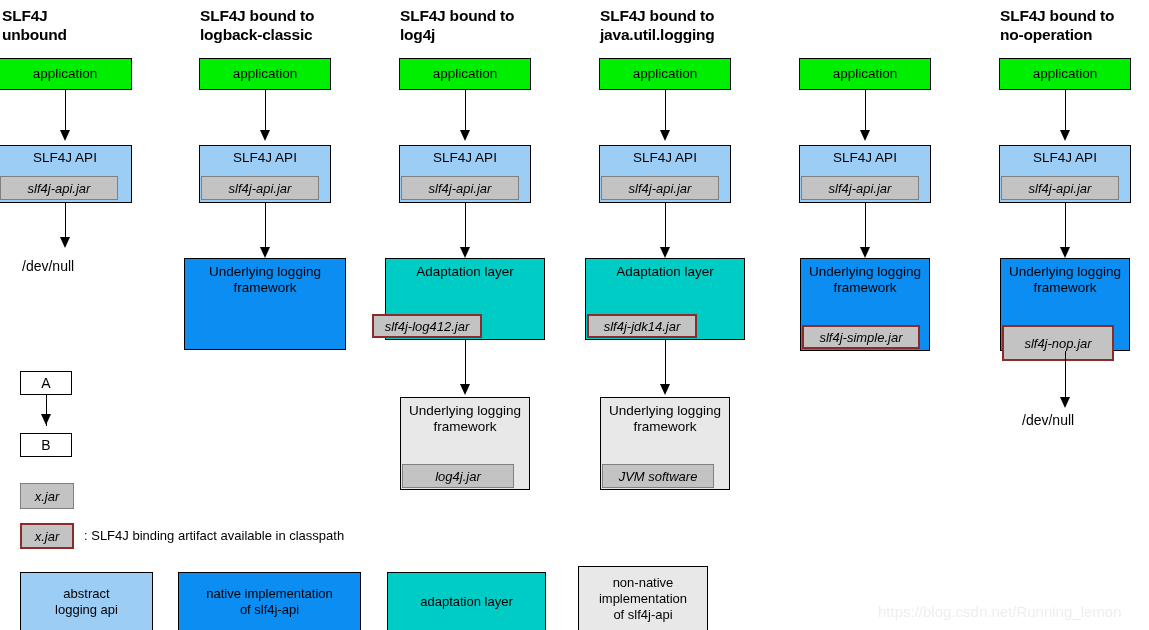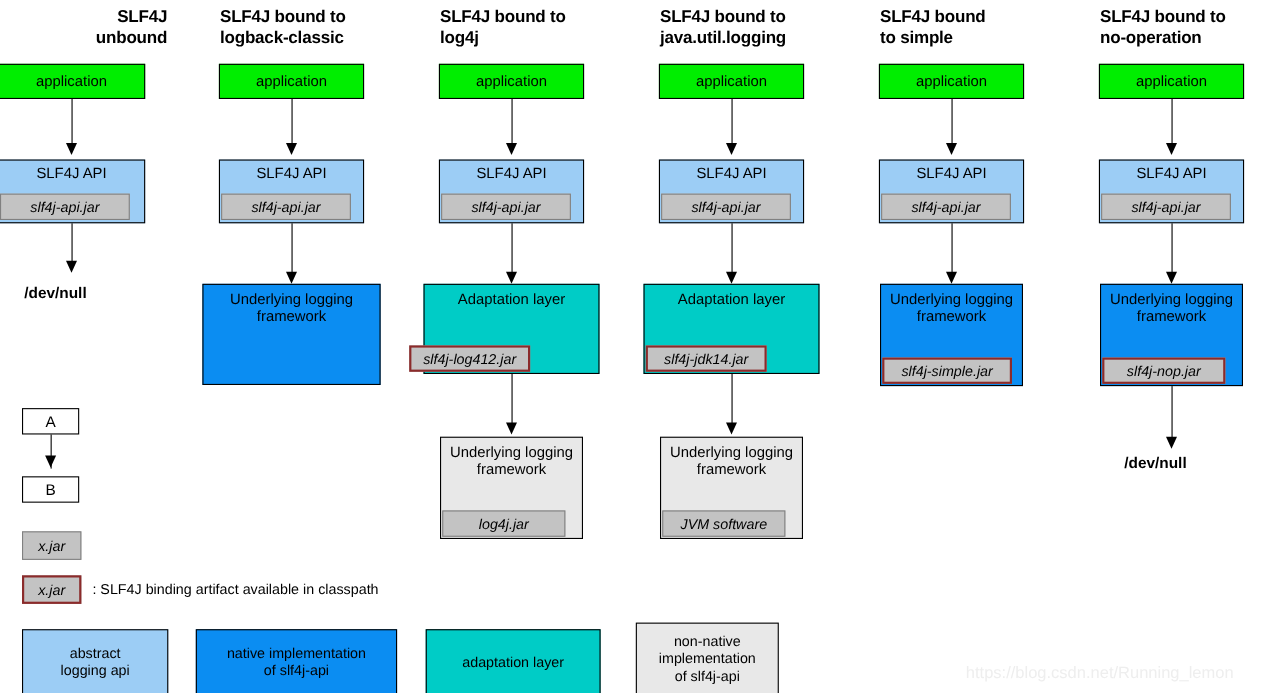--- a/index.html
+++ b/index.html
@@ -79,21 +79,21 @@
     height: 0;
     border-left: 5.5px solid transparent;
     border-right: 5.5px solid transparent;
     border-top: 11px solid #000000;
   }
 
   
   .devnull {
     position: absolute;
     font-size: 14px;
-    font-weight: bold;
+    font-weight: normal;
     color: #000;
     white-space: nowrap;
     text-align: right;
   }
   .legend-text {
     position: absolute;
     font-size: 13px;
     line-height: 15.5px;
     color: #000;
     white-space: pre-line;
@@ -126,21 +126,21 @@
     color: #eeeeee;
     white-space: nowrap;
     user-select: none;
   }
 </style>
 </head>
 <body>
 
 <div id="canvas">
 
-  <div class="col-title" style="left:2px; top:6px; width:150px;text-align:right;">SLF4J
+  <div class="col-title" style="left:2px; top:6px; width:150px;">SLF4J
 unbound</div>
 
   <div class="box app" style="left:-2px; top:58px; width:134px; height:32px;">application</div>
   <div class="line" style="left:65px; top:90px; height:42px;"></div>
   <div class="arrow" style="left:60px; top:130px;"></div>
 
   <div class="box api" style="left:-2px; top:145px; width:134px; height:58px;">SLF4J API</div>
   <div class="jar" style="left:0px; top:176px; width:118px; height:24px;">slf4j-api.jar</div>
 
   <div class="line" style="left:65px; top:203px; height:36px;"></div>
@@ -204,22 +204,20 @@
   <div class="jar binding" style="left:587px; top:314px; width:110px; height:24px;">slf4j-jdk14.jar</div>
 
   <div class="line" style="left:665px; top:340px; height:46px;"></div>
   <div class="arrow" style="left:660px; top:384px;"></div>
 
   <div class="box nonnative" style="left:600px; top:397px; width:130px; height:93px;">Underlying
 logging
 framework</div>
   <div class="jar" style="left:602px; top:464px; width:112px; height:24px;">JVM software</div>
 
-  <div class="col-title" style="left:800px; top:6px; width:170px;">SLF4J bound
-to simple</div>
 
   <div class="box app" style="left:799px; top:58px; width:132px; height:32px;">application</div>
   <div class="line" style="left:865px; top:90px; height:42px;"></div>
   <div class="arrow" style="left:860px; top:130px;"></div>
 
   <div class="box api" style="left:799px; top:145px; width:132px; height:58px;">SLF4J API</div>
   <div class="jar" style="left:801px; top:176px; width:118px; height:24px;">slf4j-api.jar</div>
 
   <div class="line" style="left:865px; top:203px; height:46px;"></div>
   <div class="arrow" style="left:860px; top:247px;"></div>
@@ -238,21 +236,21 @@
 
   <div class="box api" style="left:999px; top:145px; width:132px; height:58px;">SLF4J API</div>
   <div class="jar" style="left:1001px; top:176px; width:118px; height:24px;">slf4j-api.jar</div>
 
   <div class="line" style="left:1065px; top:203px; height:46px;"></div>
   <div class="arrow" style="left:1060px; top:247px;"></div>
 
   <div class="box native" style="left:1000px; top:258px; width:130px; height:93px;">Underlying
 logging
 framework</div>
-  <div class="jar binding" style="left:1002px; top:325px; width:112px; height:24px;font-style:italic;">slf4j-nop.jar</div>
+  <div class="jar binding" style="left:1002px; top:325px; width:112px; height:36px;font-style:italic;">slf4j-nop.jar</div>
 
   <div class="line" style="left:1065px; top:351px; height:48px;"></div>
   <div class="arrow" style="left:1060px; top:397px;"></div>
   <div class="devnull" style="left:1022px; top:412px;">/dev/null</div>
 
   <div class="legend-ab" style="left:20px; top:371px; width:52px; height:24px;">A</div>
   <div class="line" style="left:46px; top:395px; height:31px;"></div>
   <div class="arrow" style="left:41px; top:414px;"></div>
   <div class="legend-ab" style="left:20px; top:433px; width:52px; height:24px;">B</div>
 

